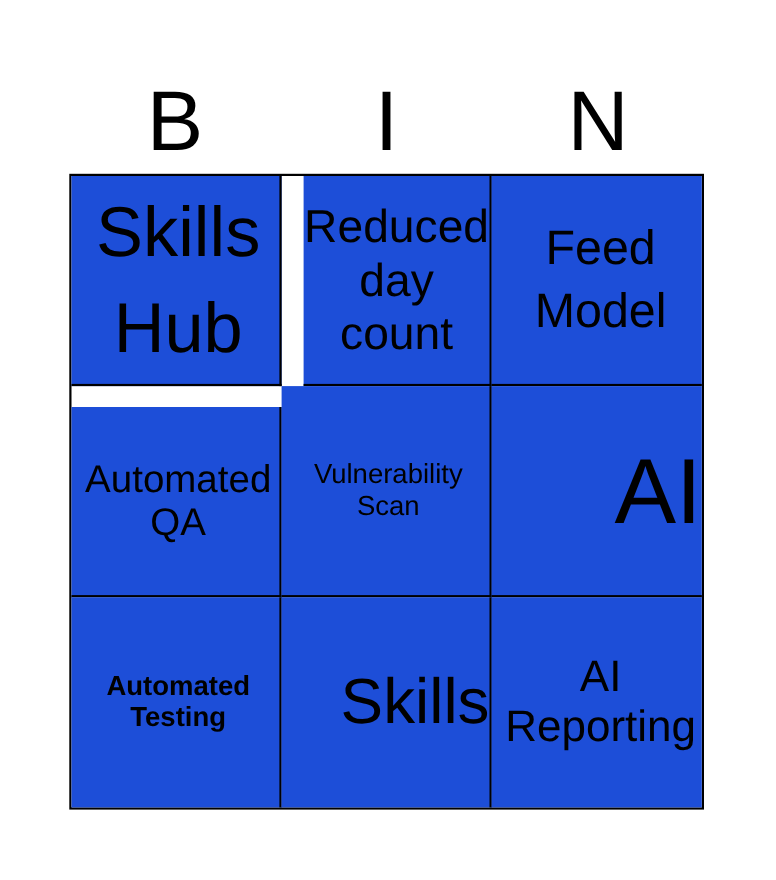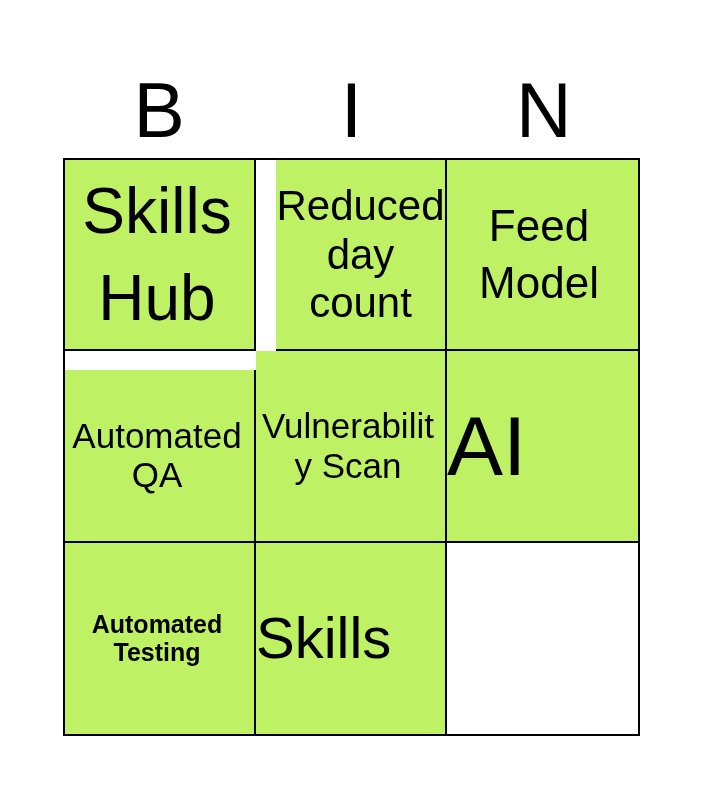--- a/index.html
+++ b/index.html
@@ -46,40 +46,40 @@
     grid-template-columns: repeat(3, 1fr);
     grid-template-rows: repeat(3, 1fr);
     background: #ffffff;
   }
   .cell {
     box-sizing: border-box;
     border-right: 2px solid #000000;
     border-bottom: 2px solid #000000;
     display: flex;
     align-items: center;
-    justify-content: flex-start;
+    justify-content: flex-end;
     text-align: center;
     overflow: hidden;
     cursor: pointer;
-    background: #bef264;
+    background: #1d4ed8;
   }
   .cell:nth-child(3n) { border-right: none; }
   .cell:nth-child(n+7) { border-bottom: none; }
   .cell-text {
     display: block;
     max-width: 184px;
     word-wrap: break-word;
   }
   
   .r0c0 { font-size: 64px; line-height: 1.35; }
   .r0c1 { font-size: 42px; line-height: 1.15; margin-left: 20px; }
   .r0c1 .cell-text { max-width: 176px; }
   .r0c2 { font-size: 44px; line-height: 1.28; }
   .r1c0 { font-size: 35px; line-height: 1.12; margin-top: 19px; }
-  .r1c1 { font-size: 35px; line-height: 1.15; }
+  .r1c1 { font-size: 25px; line-height: 1.15; }
   .r1c2 { font-size: 84px; line-height: 1.1; }
   .r2c0 { font-size: 25px; line-height: 1.12; font-weight: bold; }
   .r2c1 { font-size: 58px; line-height: 1.1; }
   .r2c2 { font-size: 40px; line-height: 1.15; }
 </style>
 </head>
 <body>
 
 <div class="page">
 
@@ -110,15 +110,18 @@
     <div class="cell r1c2">
       <span class="cell-text">AI</span>
     </div>
 
     <div class="cell r2c0">
       <span class="cell-text">Automated Testing</span>
     </div>
     <div class="cell r2c1">
       <span class="cell-text">Skills</span>
     </div>
+    <div class="cell r2c2">
+      <span class="cell-text">AI Reporting</span>
+    </div>
 
   </div>
 </div>
 
 </body></html>

